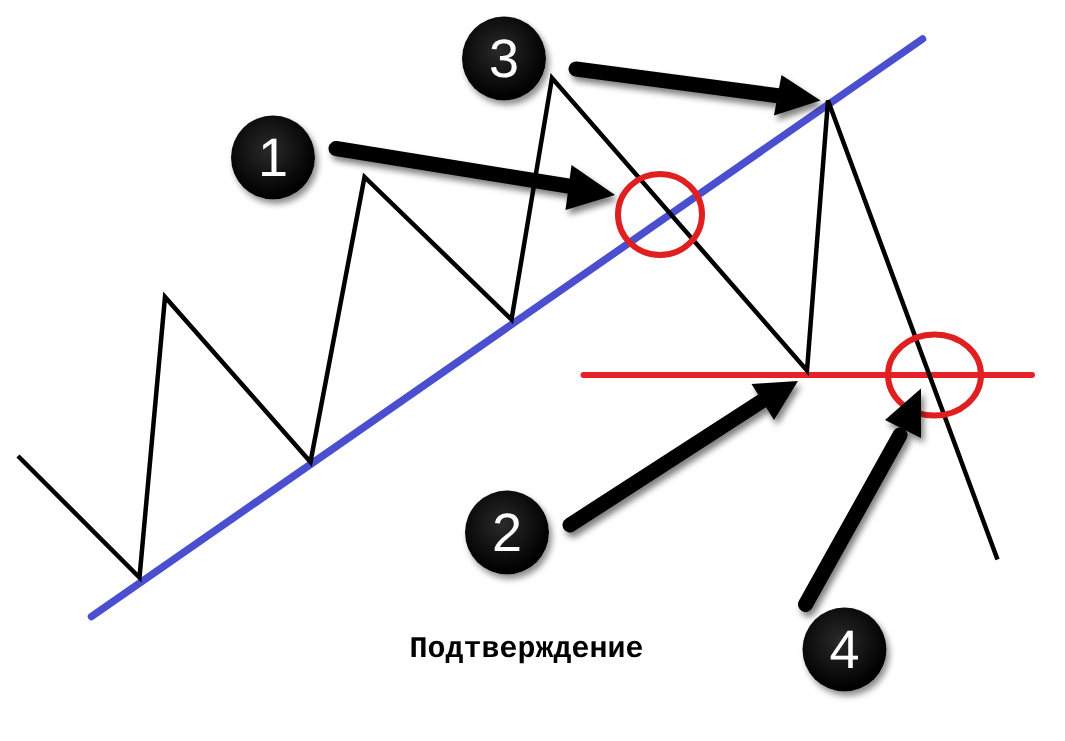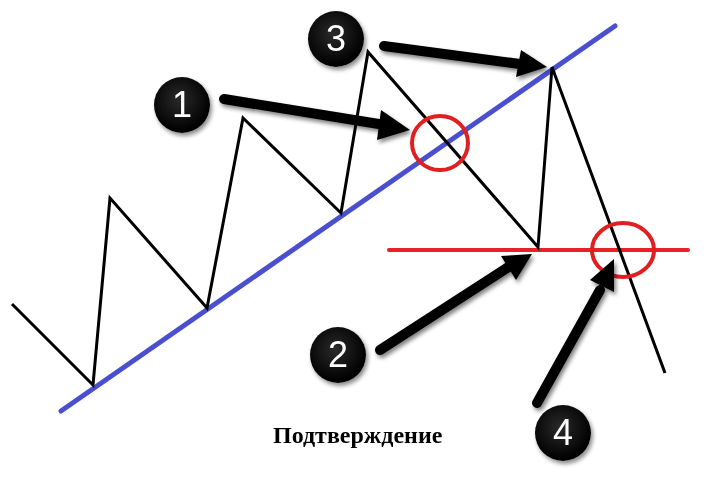--- a/index.html
+++ b/index.html
@@ -20,23 +20,23 @@
       color: #ffffff;
       font-family: "Liberation Sans", sans-serif;
       font-size: 36px;
       line-height: 56px;
       text-align: center;
       box-shadow: 2px 3px 4px rgba(0,0,0,0.45);
     }
     .caption {
       position: absolute;
       left: 273px; top: 422px;
-      font-family: Liberation Serif, serif;
+      font-family: Liberation Mono, monospace;
       font-weight: bold;
-      font-size: 24px;
+      font-size: 20px;
       color: #000000;
       letter-spacing: 0px;
     }
   </style>
 </head>
 <body>
 
 <div class="canvas">
   <svg class="diagram" width="710" height="494" viewBox="0 0 710 494">
     <defs>

